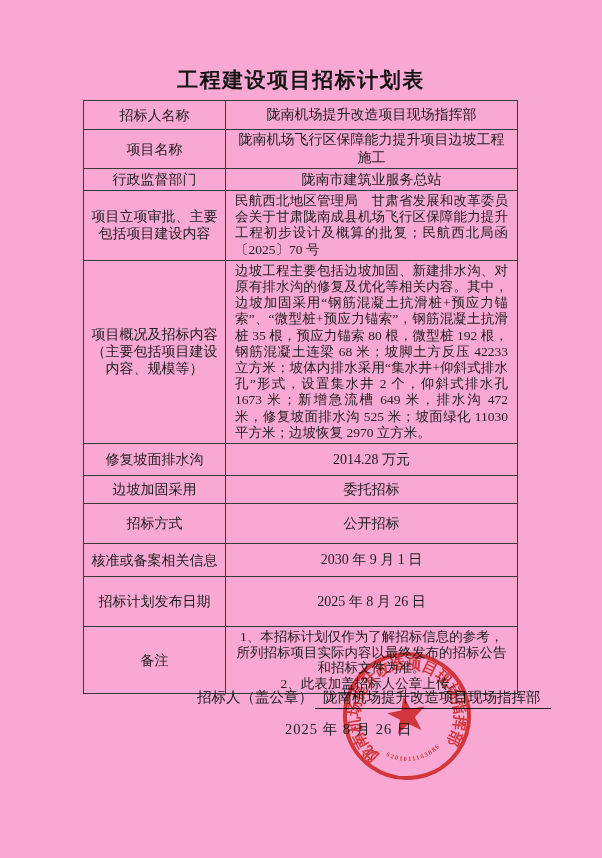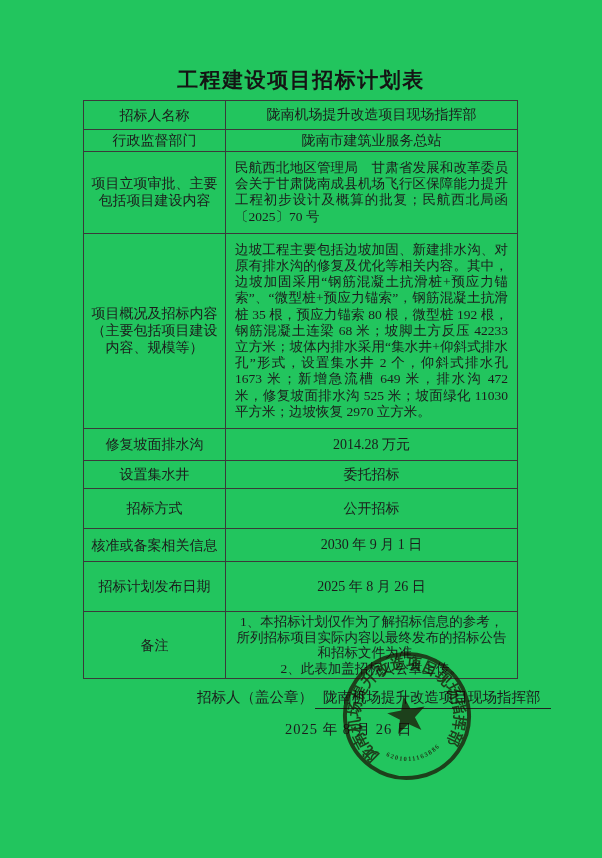--- a/index.html
+++ b/index.html
@@ -3,21 +3,21 @@
 <meta charset="utf-8">
 <style>
   html,body{margin:0;padding:0;}
   body{
     width:602px;height:858px;
     background:#ffffff;
     font-family:"Liberation Serif","DejaVu Serif",serif;
     color:#1f1f1f;
     overflow:hidden;
   }
-  .page{position:relative;width:602px;height:858px;background:#22c55e;}
+  .page{position:relative;width:602px;height:858px;background:#f9a8d4;}
 
   .title{
     position:absolute;left:0;right:0;top:66px;
     margin:0;text-align:center;
     font-family:"Liberation Sans","DejaVu Sans",sans-serif;
     font-weight:700;font-size:21px;letter-spacing:1.5px;color:#141414;
   }
 
   table.plan{
     position:absolute;left:83px;top:100px;width:434px;
@@ -34,21 +34,21 @@
     text-align:center;
     line-height:17px;
     padding:1px 8px;
   }
   td.val{text-align:center;}
   td.val.long{
     text-align:justify;
     text-justify:inter-ideograph;
     font-size:13.5px;
     line-height:16.2px;
-    padding:8px 9px;
+    padding:2px 9px;
   }
   td.val.remark{
     text-align:center;
     font-size:13.5px;
     line-height:15.5px;
     padding:2px 9px;
     vertical-align:middle;
   }
   td.val.remark .rline{margin:0;}
 
@@ -90,38 +90,42 @@
   <table class="plan">
     <colgroup>
         <col style="width:142px">
         <col style="width:292px">
       </colgroup>
     <tbody>
       <tr style="height:29px">
         <td class="lbl">招标人名称</td>
         <td class="val">陇南机场提升改造项目现场指挥部</td>
       </tr>
+      <tr style="height:28px">
+        <td class="lbl">项目名称</td>
+        <td class="val">陇南机场飞行区保障能力提升项目边坡工程施工</td>
+      </tr>
       <tr style="height:22px">
         <td class="lbl">行政监督部门</td>
         <td class="val">陇南市建筑业服务总站</td>
       </tr>
       <tr style="height:52px">
         <td class="lbl">项目立项审批、主要包括项目建设内容</td>
         <td class="val long">民航西北地区管理局　甘肃省发展和改革委员会关于甘肃陇南成县机场飞行区保障能力提升工程初步设计及概算的批复；民航西北局函〔2025〕70 号</td>
       </tr>
       <tr style="height:161px">
         <td class="lbl">项目概况及招标内容（主要包括项目建设内容、规模等）</td>
         <td class="val long">边坡工程主要包括边坡加固、新建排水沟、对原有排水沟的修复及优化等相关内容。其中，边坡加固采用“钢筋混凝土抗滑桩+预应力锚索”、“微型桩+预应力锚索”，钢筋混凝土抗滑桩 35 根，预应力锚索 80 根，微型桩 192 根，钢筋混凝土连梁 68 米；坡脚土方反压 42233 立方米；坡体内排水采用“集水井+仰斜式排水孔”形式，设置集水井 2 个，仰斜式排水孔 1673 米；新增急流槽 649 米，排水沟 472 米，修复坡面排水沟 525 米；坡面绿化 11030 平方米；边坡恢复 2970 立方米。</td>
       </tr>
       <tr style="height:32px">
         <td class="lbl">修复坡面排水沟</td>
         <td class="val">2014.28 万元</td>
       </tr>
       <tr style="height:28px">
-        <td class="lbl">设置集水井</td>
+        <td class="lbl">边坡加固采用</td>
         <td class="val">委托招标</td>
       </tr>
       <tr style="height:40px">
         <td class="lbl">招标方式</td>
         <td class="val">公开招标</td>
       </tr>
       <tr style="height:33px">
         <td class="lbl">核准或备案相关信息</td>
         <td class="val">2030 年 9 月 1 日</td>
       </tr>

